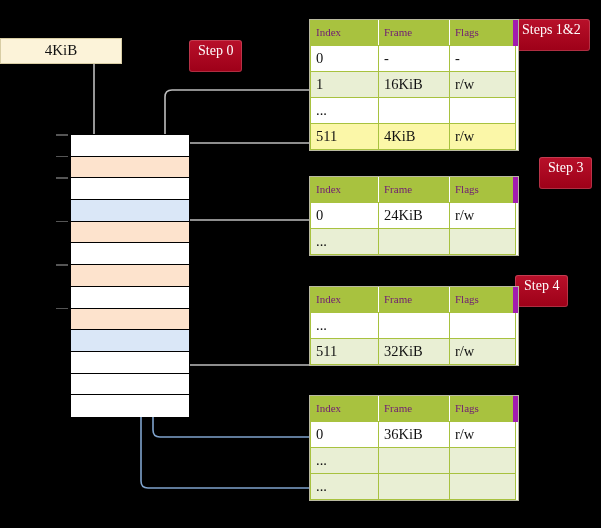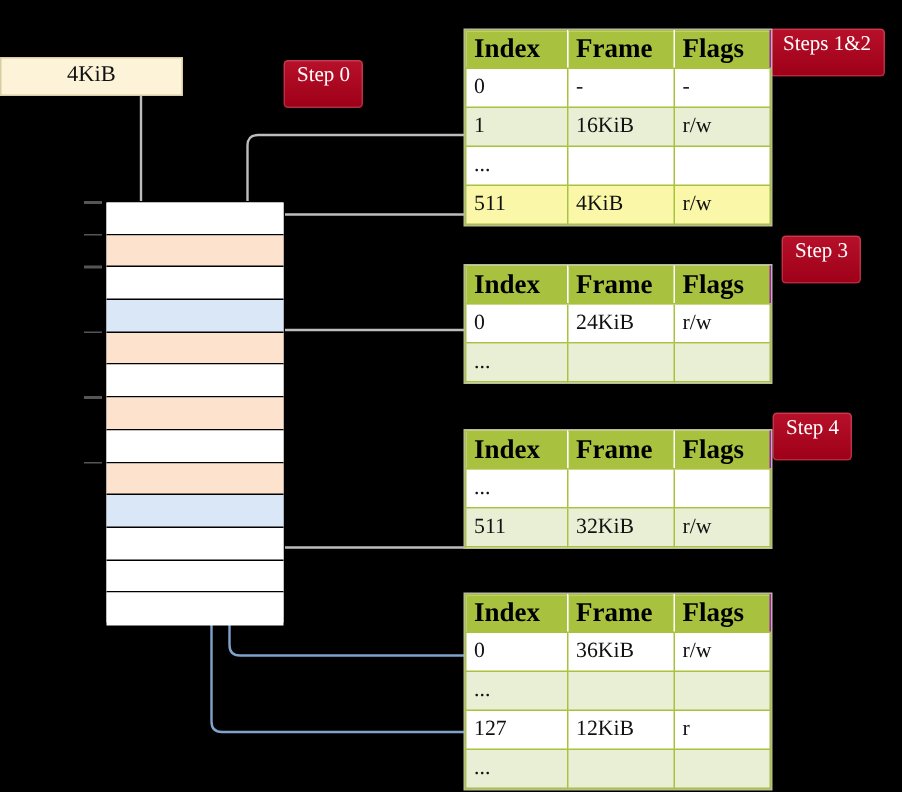--- a/index.html
+++ b/index.html
@@ -57,30 +57,30 @@
   
   .ptable{
     position:absolute;
     border-collapse:collapse;
     background:#fff;
     table-layout:fixed;
     box-shadow:0 0 0 1px #b9b9a0;
   }
   .ptable th{
     background:#a8c23f;
-    color:#000000;
-    font-weight:bold;
-    font-size:18px;
+    color:#701a75;
+    font-weight:normal;
+    font-size:11px;
     text-align:left;
     padding:3px 5px 4px 5px;
     border:1px solid #a8c23f;
     border-right:1px solid #ffffff;
     line-height:17px;
   }
-  .ptable th:last-child{border-right:1px solid #a21caf;}
+  .ptable th:last-child{border-right:5px solid #a21caf;}
   .ptable td{
     font-size:14.5px;
     padding:3px 5px 4px 5px;
     border:1px solid #a8c23f;
     line-height:18px;
     height:18px;
     color:#111;
     background:#ffffff;
   }
   .ptable tr.alt td{background:#e9efd4;}
@@ -165,21 +165,21 @@
       <div class="mrow white" style="height: 21.6923px;"></div>
       <div class="mrow peach" style="height: 21.6923px;"></div>
       <div class="mrow blue" style="height: 21.6923px;"></div>
       <div class="mrow white" style="height: 21.6923px;"></div>
       <div class="mrow white" style="height: 21.6923px;"></div>
       <div class="mrow white" style="height: 21.6923px;"></div>
     </div>
 
   <div class="pill" style="left:189px;top:40px;">Step 0</div>
   <div class="pill" style="left:513px;top:19px;">Steps 1&amp;2</div>
-  <div class="pill" style="left:521px;top:157px;">Step 3</div>
+  <div class="pill" style="left:539px;top:157px;">Step 3</div>
   <div class="pill" style="left:515px;top:275px;">Step 4</div>
 
   <table class="ptable" id="tbl0" style="left:310px;top:20px;width:170px;">
       <thead>
         <tr>
           <th class="c-index">Index</th>
           <th class="c-frame">Frame</th>
           <th class="c-flags">Flags</th>
         </tr>
       </thead>
@@ -259,25 +259,20 @@
       <tbody>
         <tr>
           <td class="c-index">0</td>
           <td class="c-frame">36KiB</td>
           <td class="c-flags">r/w</td>
         </tr>
         <tr class="alt">
           <td class="c-index">...</td>
           <td class="c-frame"></td>
           <td class="c-flags"></td>
-        </tr>
-        <tr>
-          <td class="c-index">127</td>
-          <td class="c-frame">12KiB</td>
-          <td class="c-flags">r</td>
         </tr>
         <tr class="alt">
           <td class="c-index">...</td>
           <td class="c-frame"></td>
           <td class="c-flags"></td>
         </tr>
       </tbody>
     </table>
 
 <div class="tick" style="left: 56px; top: 134px;"></div>

